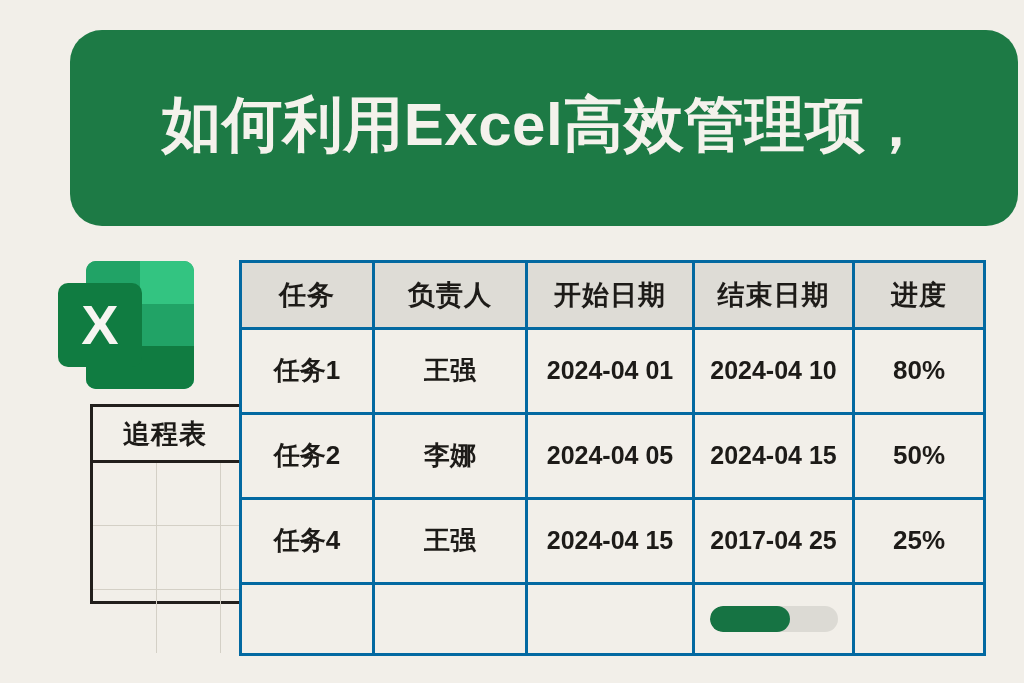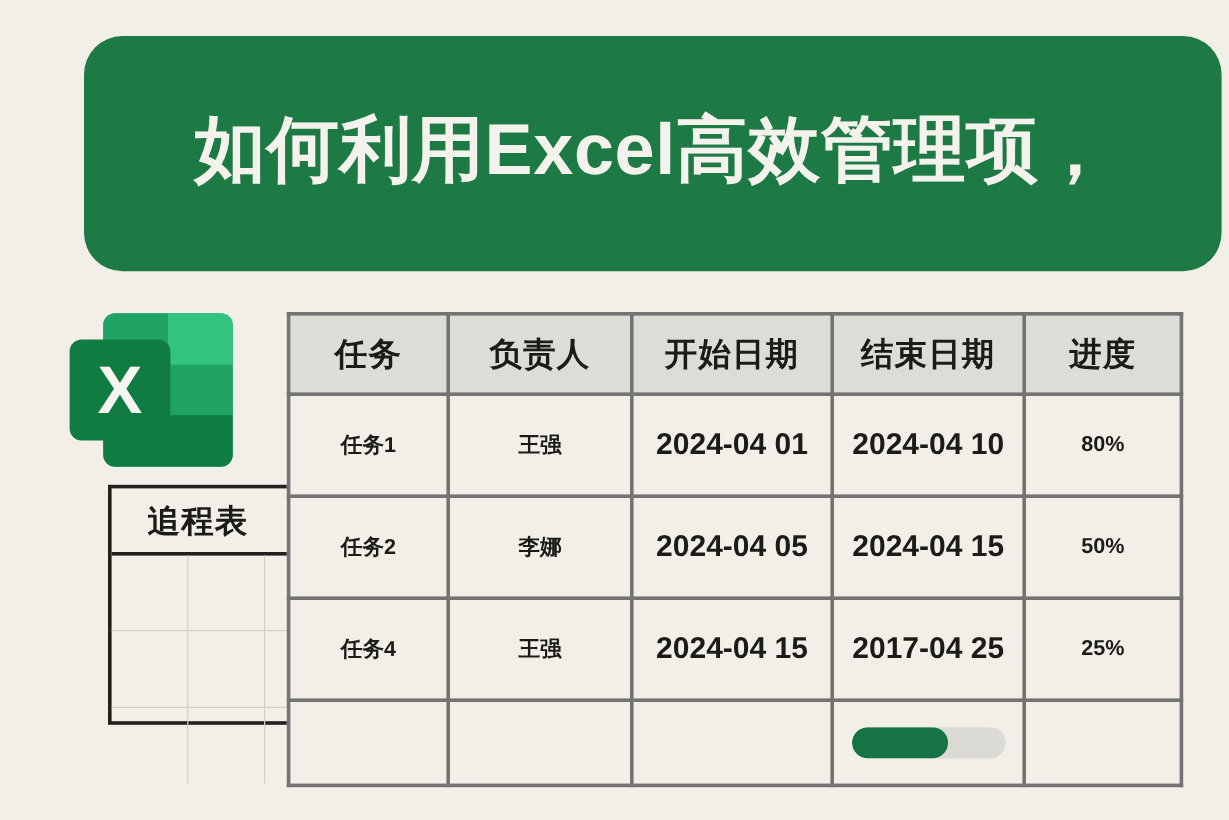--- a/index.html
+++ b/index.html
@@ -140,36 +140,36 @@
     background: #f2efe9;
   }
   #task-table col.c1 { width: 133px; }
   #task-table col.c2 { width: 153px; }
   #task-table col.c3 { width: 167px; }
   #task-table col.c4 { width: 160px; }
   #task-table col.c5 { width: 131px; }
 
   #task-table th,
   #task-table td {
-    border: 3px solid #737373;
+    border: 3px solid #0369a1;
     text-align: center;
     vertical-align: middle;
     color: #1d1b18;
     font-weight: bold;
   }
   #task-table thead th {
     height: 67px;
     background: #dedcd6;
     font-size: 27px;
     letter-spacing: 1px;
   }
   #task-table tbody td {
     height: 57px;
     background: #f2efe9;
-    font-size: 18px;
+    font-size: 26px;
   }
   #task-table tbody td.date {
     font-size: 25px;
     letter-spacing: 0px;
   }
   #task-table tbody tr.empty-row td { height: 48px; }
 
   
   .progress-track {
     width: 128px;

